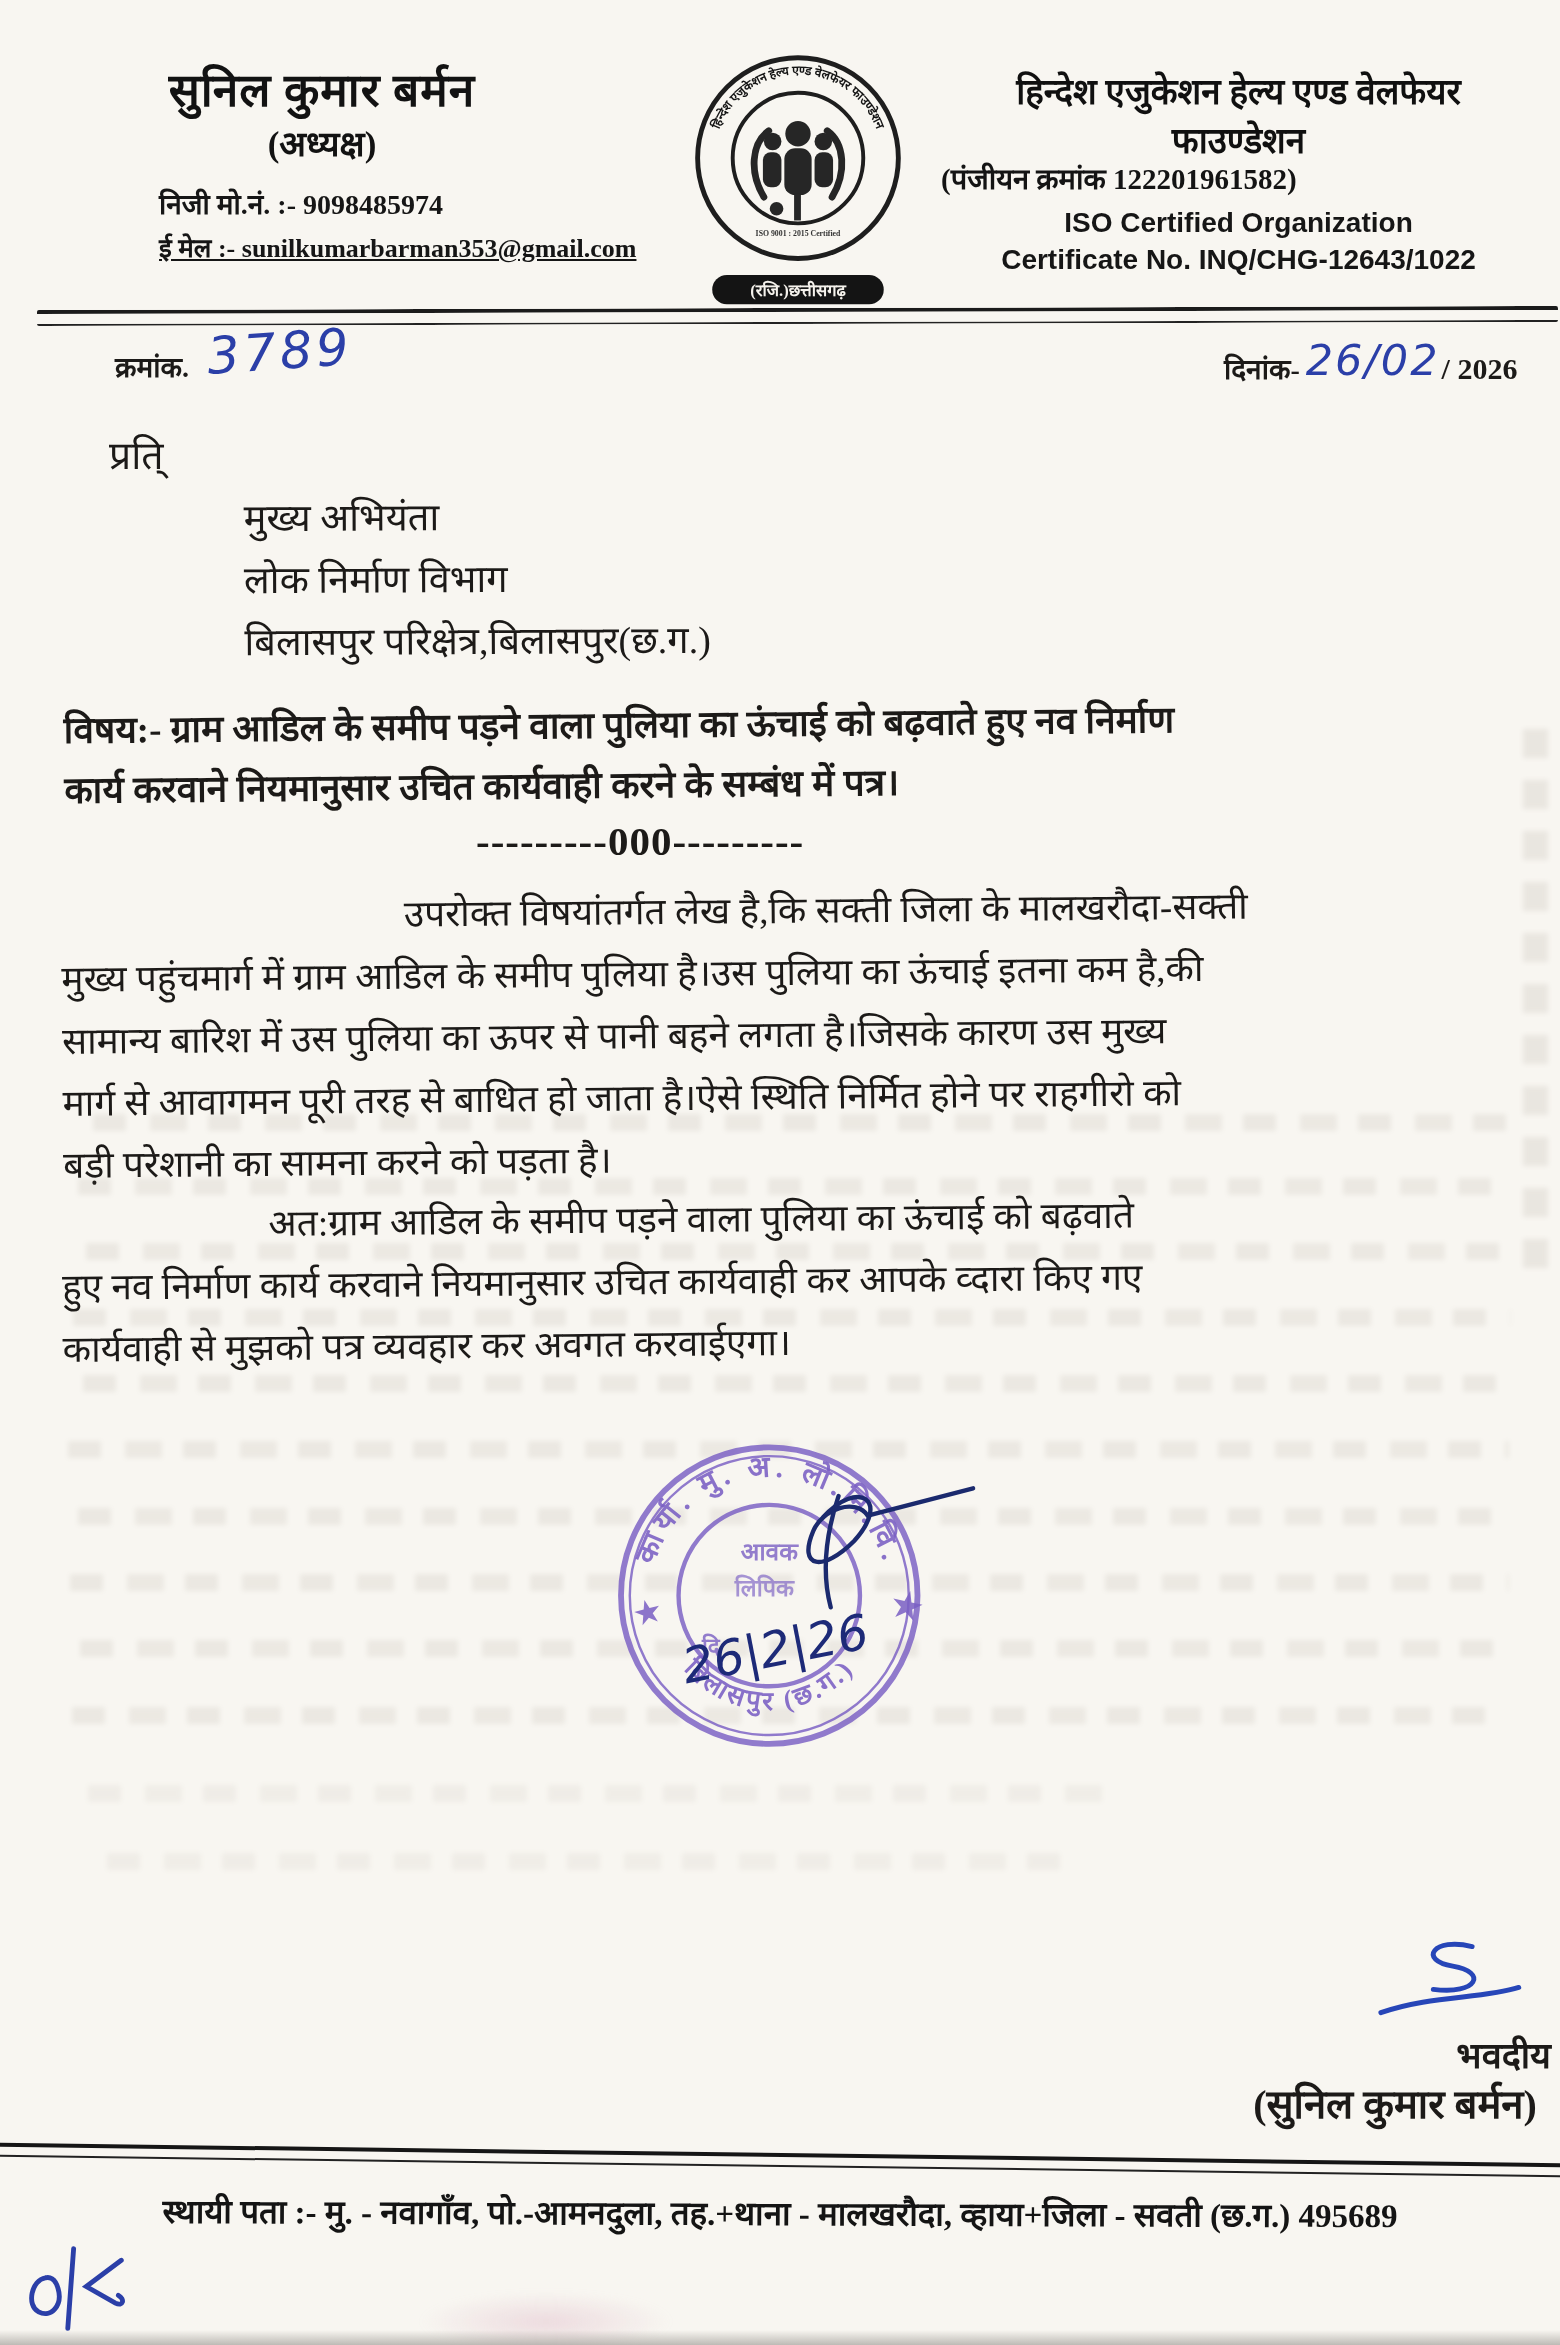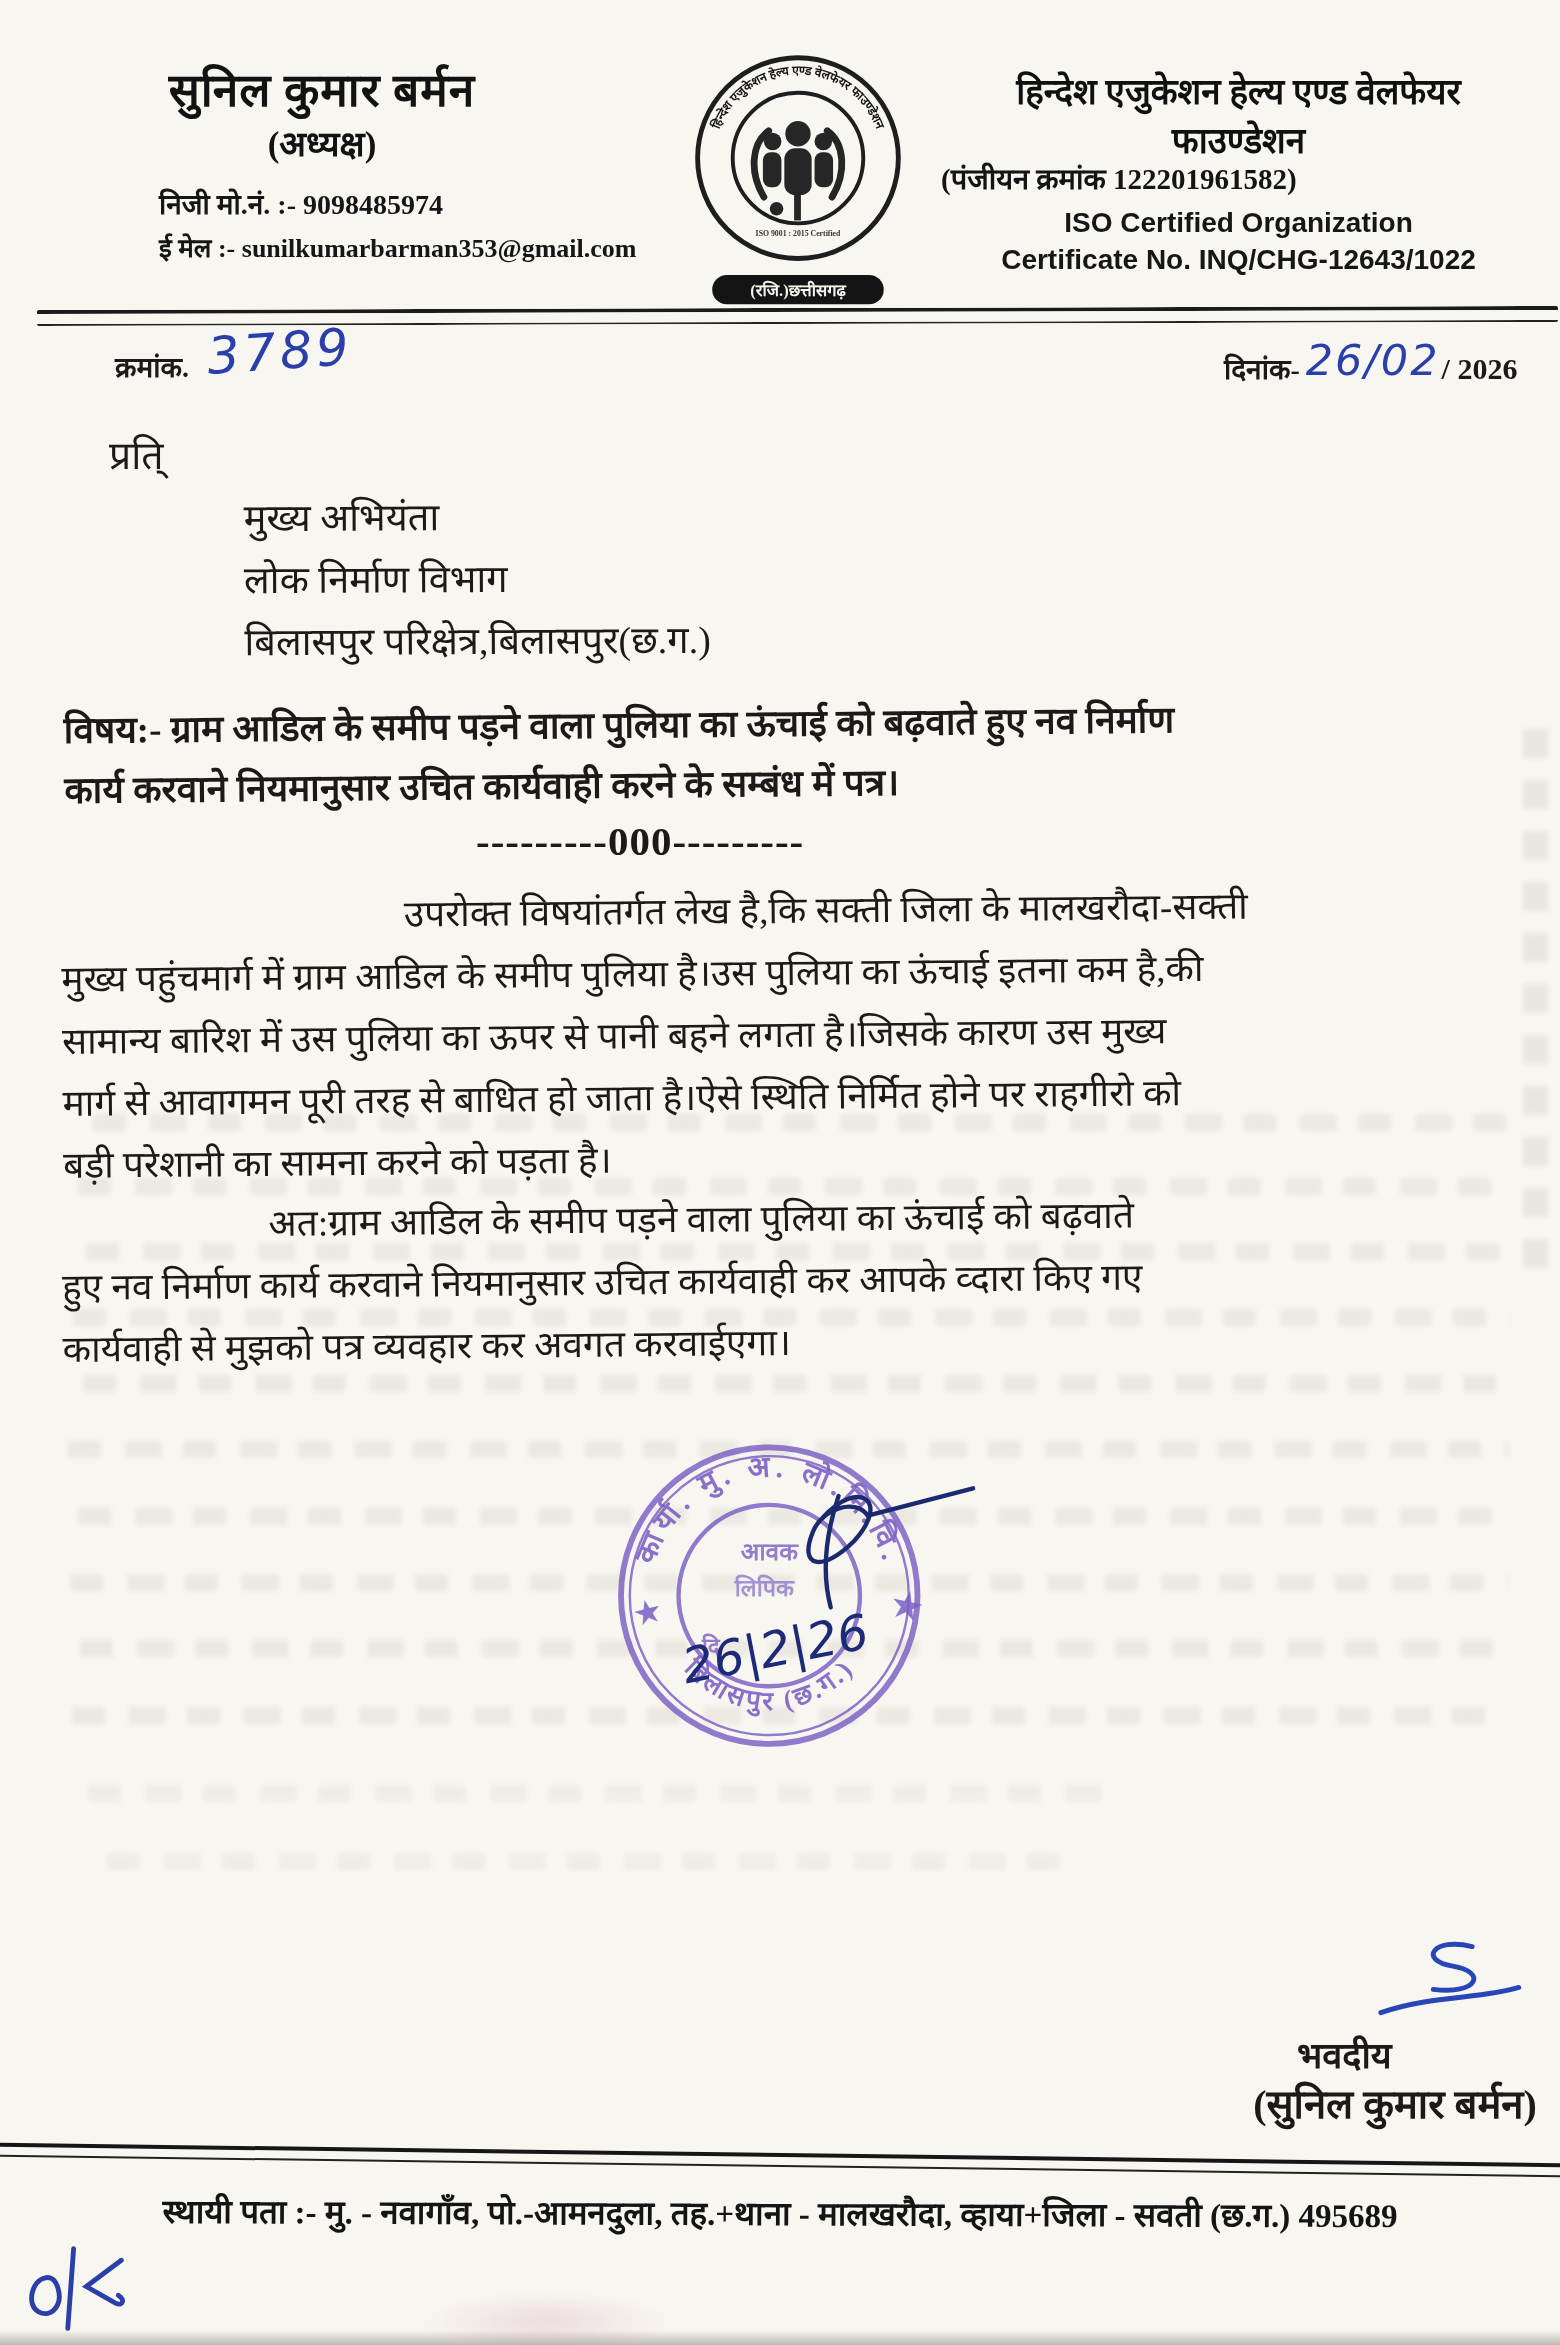--- a/index.html
+++ b/index.html
@@ -7,21 +7,21 @@
     width:1560px;height:2345px;position:relative;overflow:hidden;
     background:#f8f6f1;
     font-family:"Liberation Serif","DejaVu Serif",serif;
     color:#1c1a18;
   }
   .abs{position:absolute;}
   
   .hdr-name{left:93px;top:57px;width:458px;font-size:46px;font-weight:700;text-align:center;letter-spacing:1px;color:#121212;}
   .hdr-role{left:93px;top:119px;width:458px;font-size:35px;font-weight:700;text-align:center;color:#121212;}
   .hdr-contacts{left:122px;top:183px;width:507px;font-size:28px;font-weight:700;line-height:44px;color:#161616;margin-left:37px;}
-  .hdr-contacts .email{font-size:26px;}
+  .hdr-contacts .email{font-size:26px;text-decoration:underline;}
   .hdr-org{left:941px;top:66px;width:595px;font-size:36px;font-weight:700;text-align:center;color:#101010;transform:scaleX(.97);}
   .hdr-reg{left:941px;top:158px;width:595px;font-size:29px;font-weight:600;text-align:left;color:#141414;}
   .hdr-iso1{left:941px;top:207px;width:595px;font-size:28px;font-weight:700;text-align:center;font-family:"Liberation Sans","DejaVu Sans",sans-serif;color:#161616;}
   .hdr-iso2{left:941px;top:244px;width:595px;font-size:28px;font-weight:700;text-align:center;font-family:"Liberation Sans","DejaVu Sans",sans-serif;color:#161616;}
   .rule-top{left:37px;top:308px;width:1521px;height:9.8px;border-top:4.9px solid #1b1b1b;border-bottom:2.9px solid #222;transform:rotate(-.15deg);border-radius:2px;}
   
   .serial-label{left:115px;top:347px;font-size:28px;font-weight:700;}
   .serial-value{left:207px;top:322px;font-size:51px;color:#2b3fa8;font-style:italic;transform:rotate(-4deg);letter-spacing:3.9px;font-family:"DejaVu Sans",sans-serif;}
   .date-row{left:1224px;top:339px;display:flex;align-items:baseline;}
   .date-label{font-size:28px;font-weight:700;}
@@ -41,21 +41,21 @@
   .ind2{padding-left:207px;}
   
   .bleed{height:16.6px;opacity:.09;filter:blur(2.9px);
     background:repeating-linear-gradient(90deg,#6f6151 0 33px,transparent 33px 57px,#7a6c5a 57px 94px,transparent 94px 115px);}
   .bleedv{width:25px;opacity:.10;filter:blur(2.9px);
     background:repeating-linear-gradient(0deg,#6f6151 0 29px,transparent 29px 51px);}
   
   .stamp{left:577px;top:1422px;}
   
   .sig-s{left:1324px;top:1933px;}
-  .closing{left:1297px;top:2030px;width:254px;font-size:36px;font-weight:600;text-align:left;}
+  .closing{left:1297px;top:2030px;width:254px;font-size:36px;font-weight:600;text-align:right;}
   .sig-name{left:1239px;top:2075px;width:312px;font-size:40px;font-weight:700;text-align:center;white-space:nowrap;}
   
   .rule-bottom{left:-3.9px;top:2153px;width:1570px;height:7.8px;border-top:4.9px solid #161616;border-bottom:2px solid #222;transform:rotate(.75deg);}
   .footer-addr{left:68px;top:2190px;width:1424px;font-size:33px;font-weight:700;text-align:center;transform:rotate(.2deg);color:#141414;}
   .ok-mark{left:11.7px;top:2235px;}
   .bottom-strip{left:0;top:2330px;width:1560px;height:15.6px;background:linear-gradient(180deg,rgba(120,115,110,0) 0%,rgba(110,105,100,.45) 100%);}
   .pink-smudge{left:419px;top:2292px;width:254px;height:59px;background:radial-gradient(ellipse at center,rgba(216,170,190,.35),rgba(216,170,190,0) 70%);filter:blur(3.9px);}
 </style>
 </head>
 <body>

